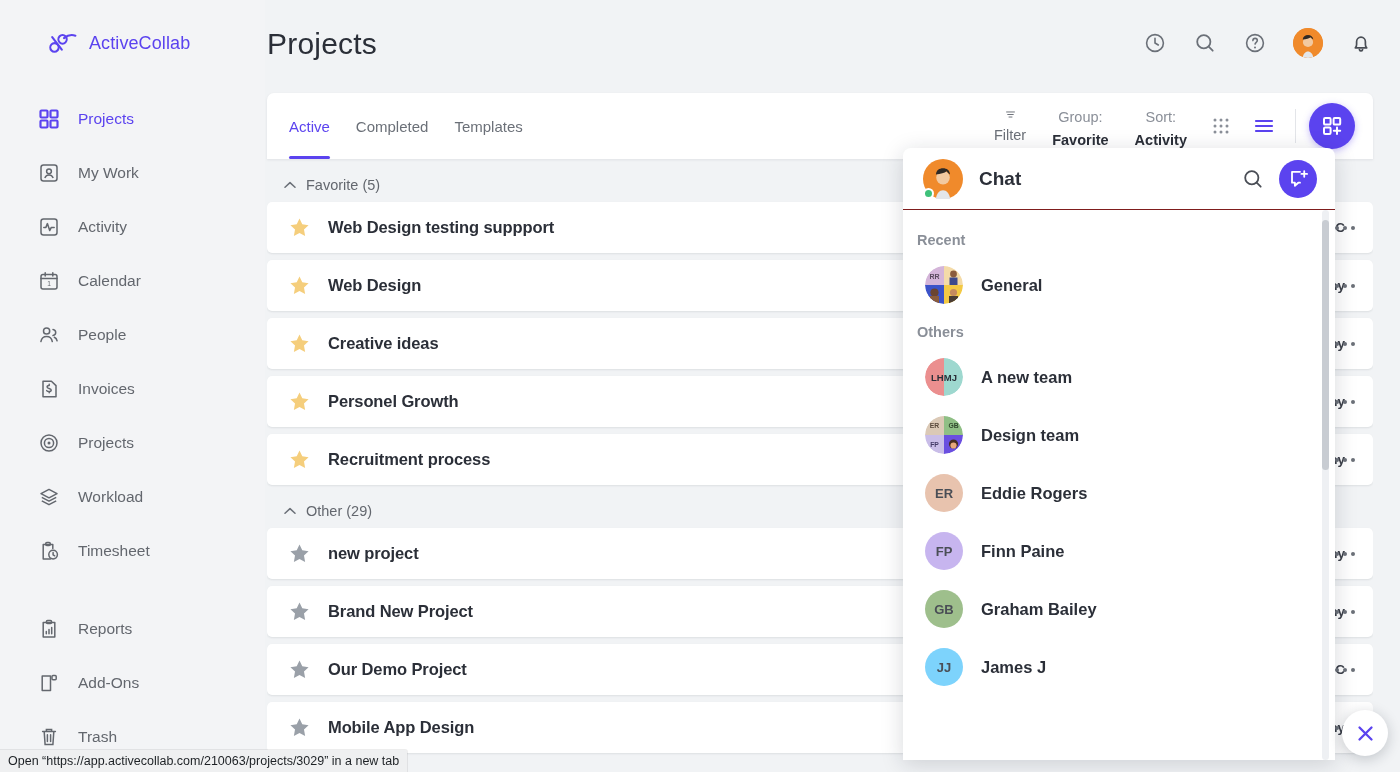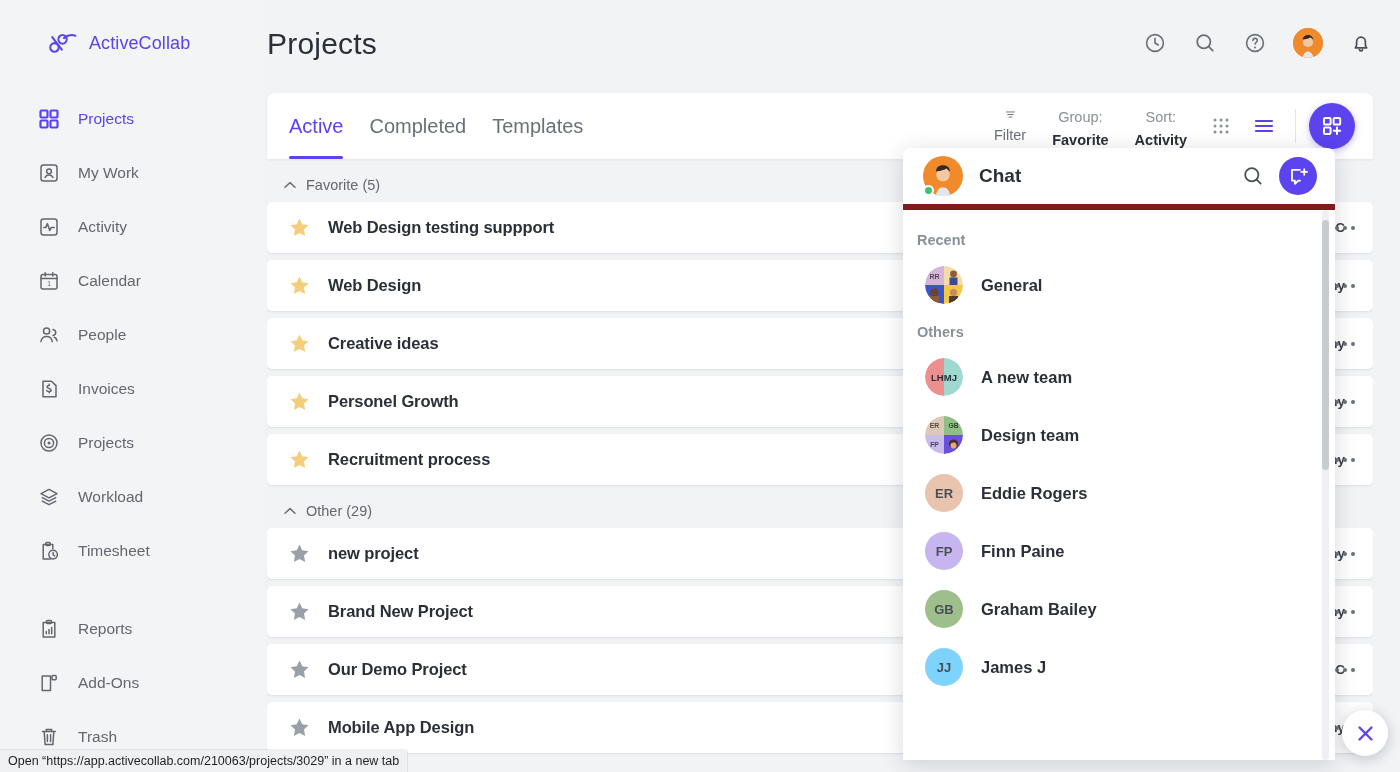--- a/index.html
+++ b/index.html
@@ -39,21 +39,21 @@
   }
 
   .toolbar {
     position: absolute; left: 2px; top: 93px; right: 27px; height: 66px;
     background: #fff; border-radius: 7px 7px 0 0;
     box-shadow: 0 1px 3px rgba(25,30,45,.08);
     display: flex; align-items: center;
   }
   .tabs { display: flex; align-items: center; gap: 26px; padding-left: 22px; height: 100%; }
   .tab {
-    font-size: 20px; color: #6b7078; cursor: pointer; position: relative;
+    font-size: 15px; color: #6b7078; cursor: pointer; position: relative;
     height: 100%; display: flex; align-items: center;
   }
   .tab.active { color: #5b43ef; font-weight: 500; }
   .tab.active::after {
     content: ""; position: absolute; left: 0; right: 0; bottom: 0;
     height: 3px; background: #5b43ef; border-radius: 2px;
   }
   .toolbar-right { margin-left: auto; display: flex; align-items: center; gap: 0; padding-right: 18px; }
   .tb-btn {
     display: flex; align-items: center; gap: 7px; font-size: 14.5px;
@@ -91,21 +91,21 @@
 
   
   #chat {
     position: absolute; left: 903px; top: 148px; width: 432px; height: 612px;
     background: #fff; border-radius: 8px 8px 0 0;
     box-shadow: 0 4px 22px rgba(25,30,45,.17);
     overflow: hidden; display: flex; flex-direction: column;
   }
   .chat-head {
     height: 62px; display: flex; align-items: center; padding: 0 18px 0 20px;
-    border-bottom: 6px solid #7f1d1d; flex: 0 0 62px;
+    border-bottom: 1px solid #7f1d1d; flex: 0 0 62px;
   }
   .chat-av { position: relative; width: 40px; height: 40px; flex: 0 0 40px; }
   .chat-title { font-size: 19px; font-weight: 700; color: #2b2f38; margin-left: 16px; }
   .chat-head-right { margin-left: auto; display: flex; align-items: center; gap: 14px; }
   .chat-new {
     width: 38px; height: 38px; border-radius: 50%; background: #5b43ef;
     display: flex; align-items: center; justify-content: center; cursor: pointer;
   }
   .chat-body { flex: 1; overflow: hidden; position: relative; padding-top: 12px; }
   .chat-sec {

